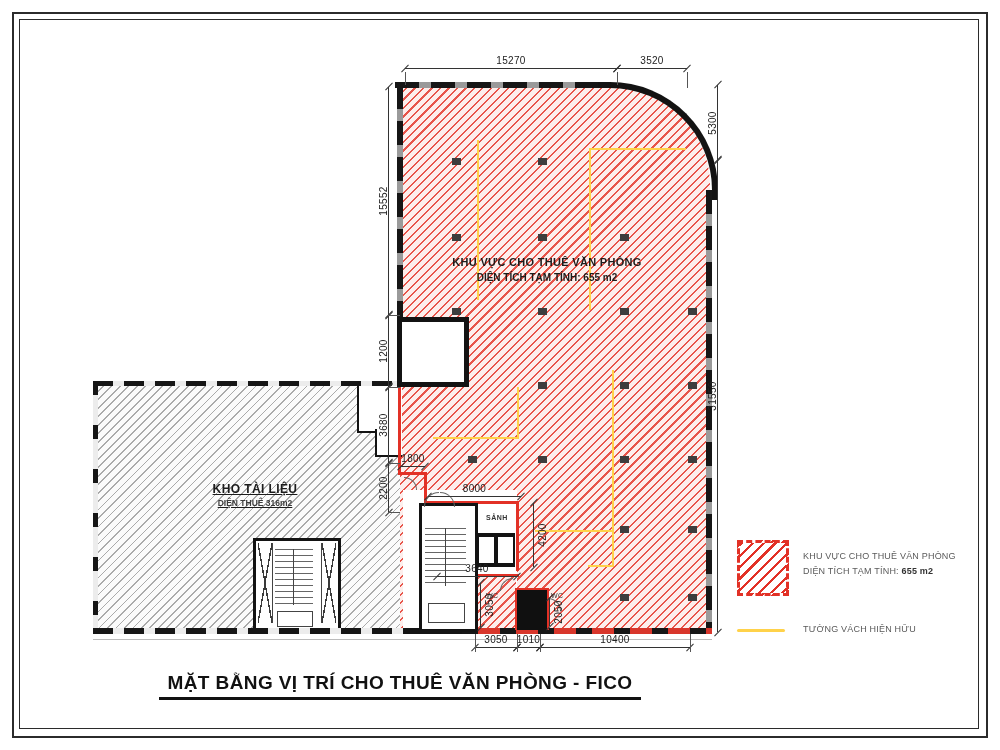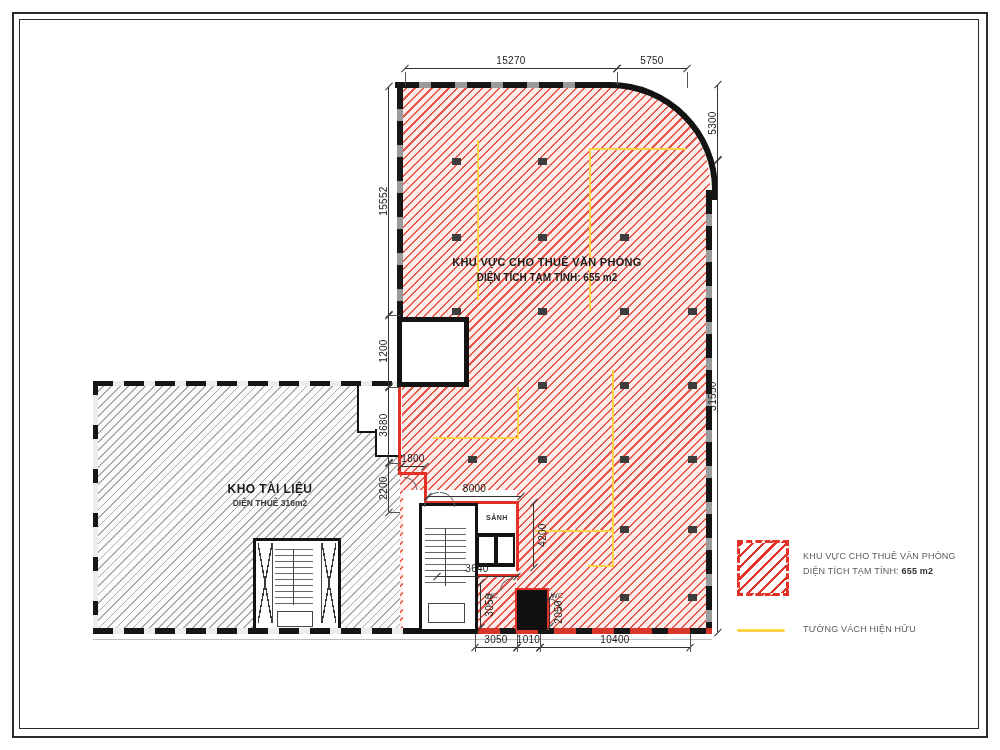--- a/index.html
+++ b/index.html
@@ -94,21 +94,21 @@
   <div class="abs zone-label" style="left:427px;top:256px;width:240px;">
     <div class="office-l1">KHU VỰC CHO THUÊ VĂN PHÒNG</div>
     <div class="office-l2">DIỆN TÍCH TẠM TÍNH: 655 m2</div>
   </div>
 
   <div class="abs hatch-gray" style="left:95px;top:385px;width:305px;height:247px;"></div>
 
   <div class="abs" style="left:357px;top:385px;width:43px;height:46px;background:#fff;border-left:2px solid #131313;border-bottom:2px solid #131313;"></div>
   <div class="abs" style="left:375px;top:429px;width:25px;height:26px;background:#fff;border-left:2px solid #131313;border-bottom:2px solid #131313;"></div>
 
-  <div class="abs zone-label" style="left:180px;top:482px;width:180px;">
+  <div class="abs zone-label" style="left:165px;top:482px;width:180px;text-decoration:underline;">
     <div class="storage-l1">KHO TÀI LIỆU</div>
     <div class="storage-l2">DIỆN THUÊ 316m2</div>
   </div>
 
   <div class="abs" style="left:253px;top:538px;width:82px;height:90px;background:#fff;border:3px solid #131313;">
     <div class="abs xbox" style="left:2px;top:2px;width:14px;height:80px;border-right:1px solid #444;"></div>
     <div class="abs xbox" style="right:2px;top:2px;width:14px;height:80px;border-left:1px solid #444;"></div>
     <div class="abs treads" style="left:19px;top:8px;width:38px;height:56px;"></div>
     <div class="abs" style="left:37px;top:8px;width:1px;height:56px;background:#444;"></div>
     <div class="abs" style="left:21px;bottom:4px;width:34px;height:14px;border:1px solid #444;"></div>
@@ -155,21 +155,21 @@
   <div class="abs arc" style="left:424px;top:492px;width:14px;height:14px;"></div>
   <div class="abs arc" style="left:440px;top:492px;width:14px;height:14px;transform:scaleX(-1);"></div>
   <div class="abs arc" style="left:404px;top:477px;width:12px;height:12px;transform:rotate(90deg);"></div>
   <div class="abs arc" style="left:500px;top:578px;width:12px;height:12px;"></div>
   <div class="abs arc" style="left:548px;top:598px;width:12px;height:12px;transform:scaleX(-1);"></div>
 
   <div class="abs dim-h" style="left:405px;top:68px;width:212px;">
       <span class="dlab">15270</span>
     </div>
   <div class="abs dim-h" style="left:617px;top:68px;width:70px;">
-      <span class="dlab">5750</span>
+      <span class="dlab">3520</span>
     </div>
   <div class="abs ext" style="left:405px;top:72px;width:1px;height:13px;"></div>
   <div class="abs ext" style="left:617px;top:72px;width:1px;height:13px;"></div>
   <div class="abs ext" style="left:687px;top:72px;width:1px;height:16px;"></div>
 
   <div class="abs dim-v" style="left:717px;top:85px;height:75px;">
       <span class="dlab">5300</span>
     </div>
   <div class="abs dim-v" style="left:717px;top:160px;height:472px;">
       <span class="dlab">31550</span>
@@ -227,14 +227,17 @@
 
   <div class="abs hatch-red-dense" style="left:737px;top:540px;width:46px;height:50px;border:3px dashed #e23126;"></div>
   <div class="abs legend-text" style="left:803px;top:551px;">KHU VỰC CHO THUÊ VĂN PHÒNG</div>
   <div class="abs legend-text" style="left:803px;top:566px;">
     <span>DIỆN TÍCH TẠM TÍNH:</span>
     <span class="legend-bold">655 m2</span>
   </div>
   <div class="abs yline" style="left:737px;top:629px;width:48px;height:3px;border-radius:2px;"></div>
   <div class="abs legend-text" style="left:803px;top:624px;">TƯỜNG VÁCH HIỆN HỮU</div>
 
+  <div class="abs title-wrap" style="left:95px;top:672px;width:610px;">
+    <span class="title-text">MẶT BẰNG VỊ TRÍ CHO THUÊ VĂN PHÒNG - FICO</span>
+  </div>
 
 </div>
 
 </body></html>

